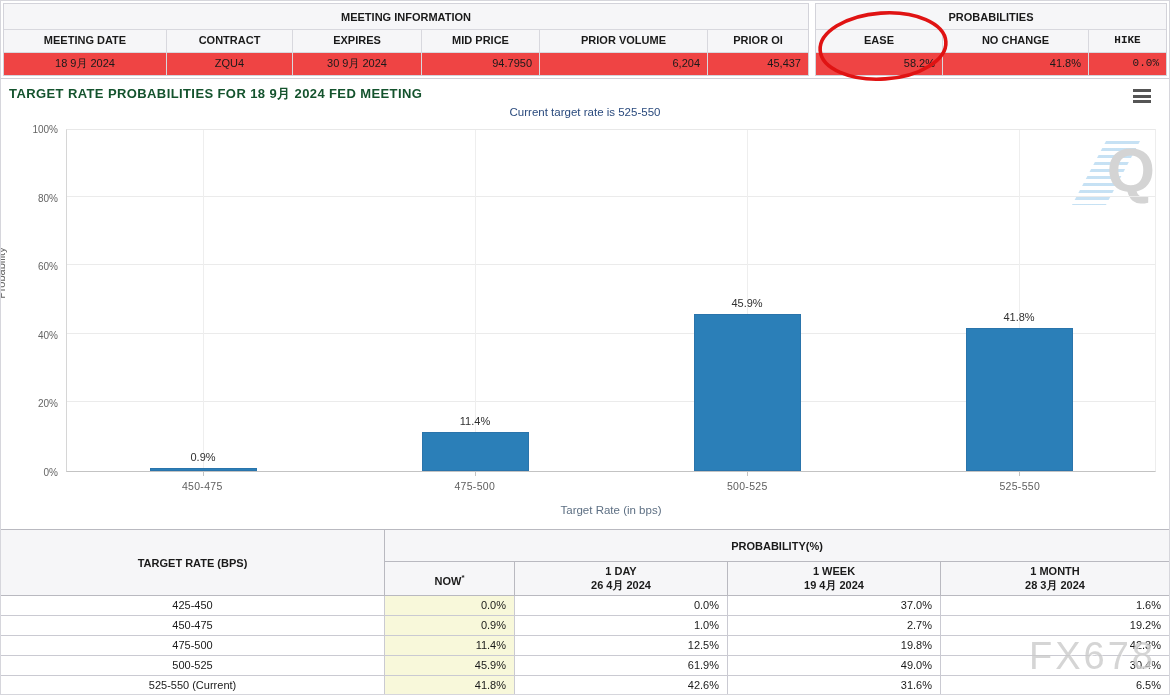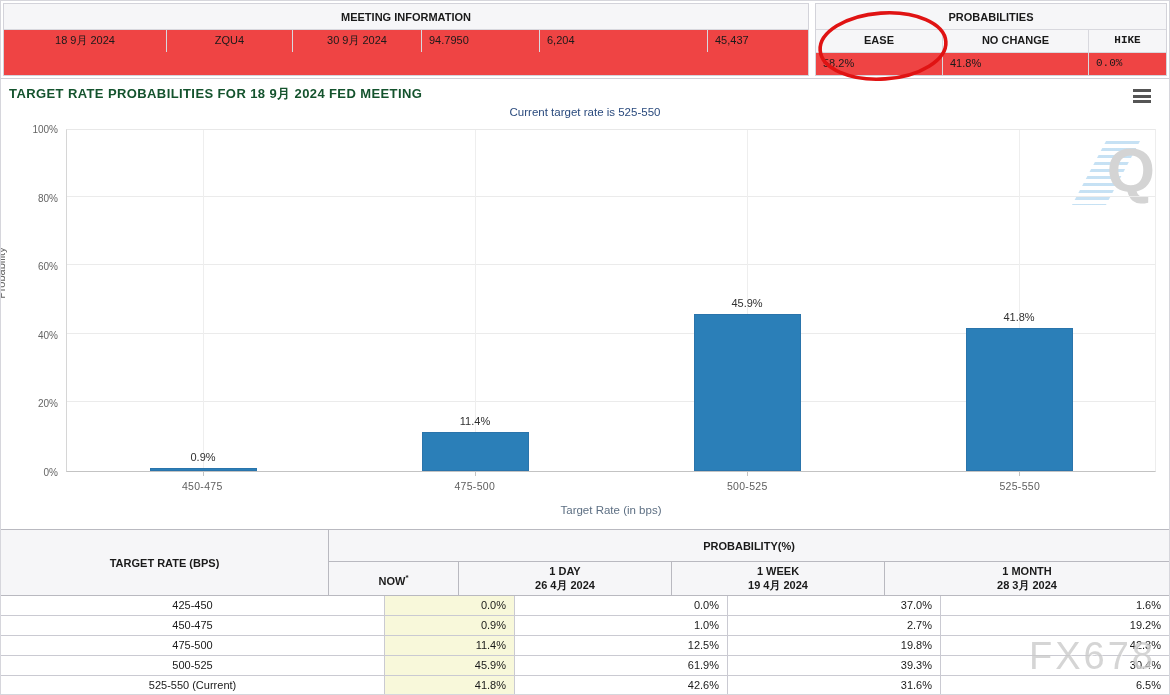--- a/index.html
+++ b/index.html
@@ -14,21 +14,21 @@
   .info-card { width:806px; }
   .prob-card { flex:1; }
   .card-title { height:26px; line-height:26px; text-align:center; background:#f6f6f8;
                 border-bottom:1px solid #d8d8de; font-size:11px; font-weight:bold; }
   .hdr-cells, .val-cells { display:flex; }
   .hdr-cells { background:#f6f6f8; border-bottom:1px solid #d8d8de; }
   .cell { height:22px; line-height:21px; font-size:11px; border-right:1px solid #d8d8de;
           padding:0 7px; overflow:hidden; white-space:nowrap; }
   .cell:last-child { border-right:none; }
   .hdr-cells .cell { font-weight:bold; text-align:center; }
-  .c { text-align:center; } .r { }
+  .c { text-align:center; } .r { text-align:right; }
   .w1 { width:163px; } .w2 { width:126px; } .w3 { width:129px; }
   .w4 { width:118px; } .w5 { width:168px; } .w6 { flex:1; }
   .p1 { width:127px; } .p2 { width:146px; } .p3 { flex:1;font-family:Liberation Mono, monospace; }
 
   
   .ease-ellipse { position:absolute; left:810px; top:5px; width:144px; height:80px;
                   pointer-events:none; z-index:5; }
 
   
   .chart-section { position:relative; height:451px; border-top:1px solid #cfcfd6; margin-top:2px; }
@@ -60,21 +60,21 @@
              font-size:11px; color:#646464; }
   .x-labels { position:absolute; left:65px; top:401px; width:1090px; height:14px; }
   .x-lab { position:absolute; transform:translateX(-50%); font-size:10.5px; color:#606060;
            letter-spacing:.3px; }
   .x-axis-title { position:absolute; top:425px; left:65px; width:1090px; text-align:center;
                   font-size:11.5px; color:#5d6f83; }
 
   
   .bt { border-top:1px solid #b9b9c0; }
   .bt-head { display:flex; background:#f6f6f8; border-bottom:1px solid #b9b9c0; }
-  .bt-head-left { width:328px; border-right:1px solid #b9b9c0; display:flex;
+  .bt-head-left { width:384px; border-right:1px solid #b9b9c0; display:flex;
                   align-items:center; justify-content:center; font-size:11px; font-weight:bold; }
   .bt-head-right { flex:1; }
   .bt-group-title { height:32px; line-height:32px; text-align:center; font-size:11px;
                     font-weight:bold; border-bottom:1px solid #b9b9c0; }
   .bt-subcols { display:flex; height:33px; }
   .bt-subcol { border-right:1px solid #b9b9c0; text-align:center; font-size:11px;
                font-weight:bold; line-height:14px; padding-top:2px; }
   .bt-subcol:last-child { border-right:none; }
   .sc1 { width:130px; padding-top:9px; } .sc2 { width:213px; } .sc3 { width:213px; } .sc4 { flex:1; }
   .bt-row { display:flex; height:20px; border-bottom:1px solid #cacad2; font-size:11px; }
@@ -92,20 +92,28 @@
                   pointer-events:none; z-index:4; }
 </style>
 </head>
 <body>
 
 <div class="page">
 
   <div class="top-row">
     <div class="card info-card">
       <div class="card-title">MEETING INFORMATION</div>
+      <div class="hdr-cells">
+        <div class="cell w1">MEETING DATE</div>
+        <div class="cell w2">CONTRACT</div>
+        <div class="cell w3">EXPIRES</div>
+        <div class="cell w4">MID PRICE</div>
+        <div class="cell w5">PRIOR VOLUME</div>
+        <div class="cell w6">PRIOR OI</div>
+      </div>
       <div class="val-cells">
         <div class="cell w1 c">18 9月 2024</div>
         <div class="cell w2 c">ZQU4</div>
         <div class="cell w3 c">30 9月 2024</div>
         <div class="cell w4 r">94.7950</div>
         <div class="cell w5 r">6,204</div>
         <div class="cell w6 r">45,437</div>
       </div>
     </div>
 
@@ -227,21 +235,21 @@
       <div class="bt-cell bt-rate">475-500</div>
       <div class="bt-cell bt-now now-bg" style="background: rgb(248, 248, 218);">11.4%</div>
       <div class="bt-cell bt-day">12.5%</div>
       <div class="bt-cell bt-week">19.8%</div>
       <div class="bt-cell bt-month">42.3%</div>
     </div>
     <div class="bt-row">
       <div class="bt-cell bt-rate">500-525</div>
       <div class="bt-cell bt-now now-bg" style="background: rgb(248, 248, 218);">45.9%</div>
       <div class="bt-cell bt-day">61.9%</div>
-      <div class="bt-cell bt-week">39.3%</div>
+      <div class="bt-cell bt-week">49.0%</div>
       <div class="bt-cell bt-month">30.4%</div>
     </div>
     <div class="bt-row">
       <div class="bt-cell bt-rate">525-550 (Current)</div>
       <div class="bt-cell bt-now now-bg" style="background: rgb(248, 248, 218);">41.8%</div>
       <div class="bt-cell bt-day">42.6%</div>
       <div class="bt-cell bt-week">31.6%</div>
       <div class="bt-cell bt-month">6.5%</div>
     </div>
   </div>

